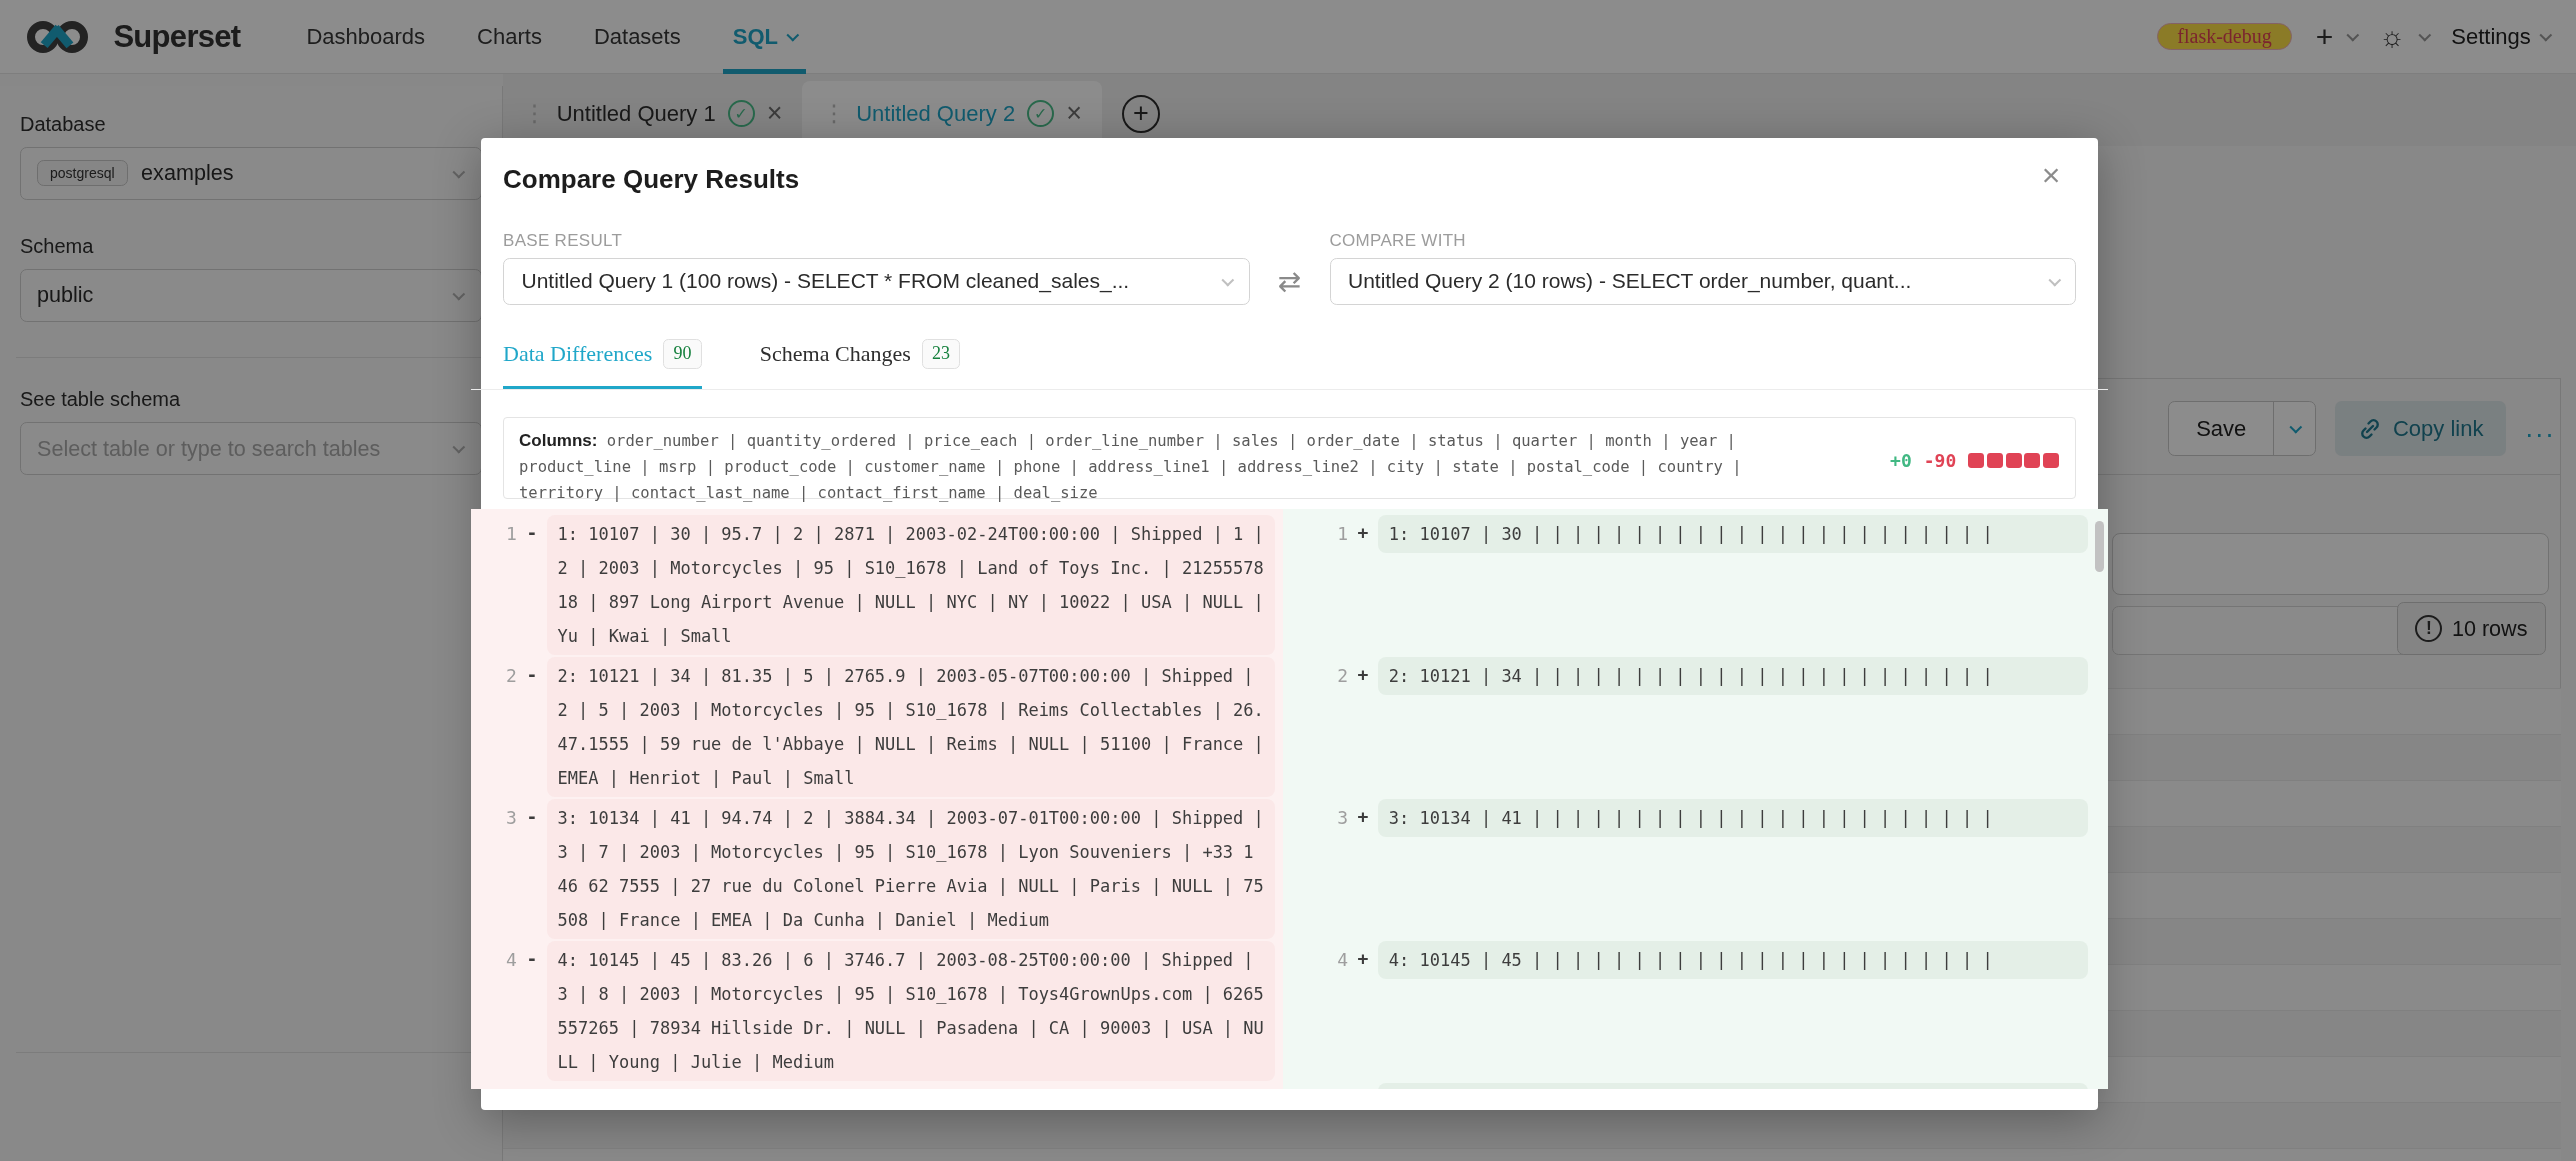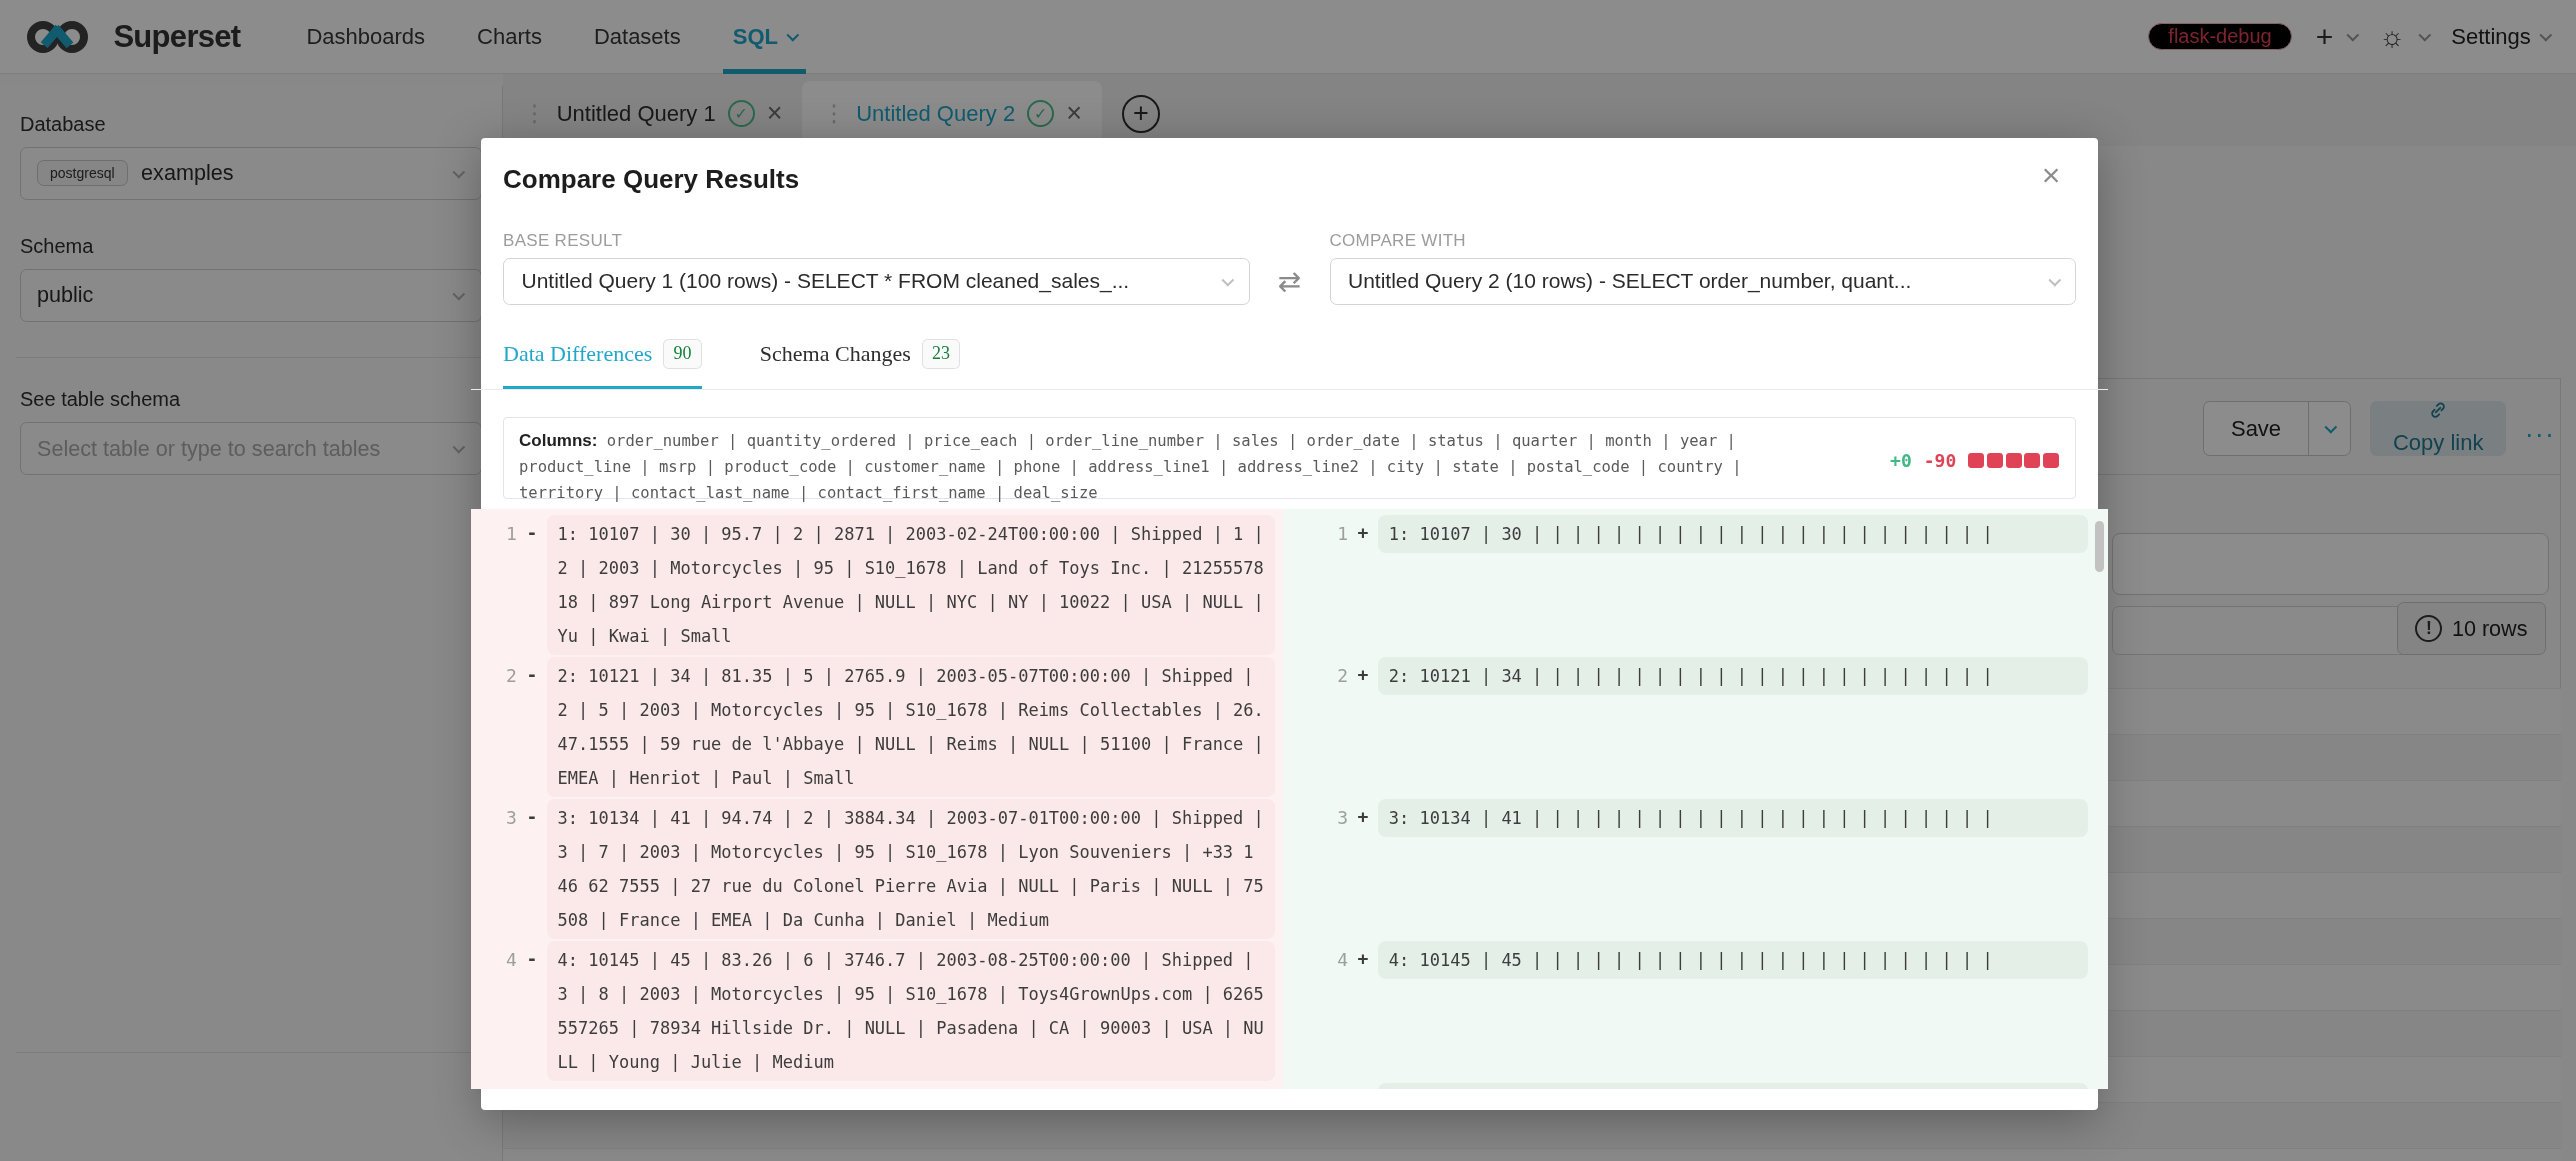--- a/index.html
+++ b/index.html
@@ -11,22 +11,22 @@
           border-bottom:0.7px solid #e6e6e6;display:flex;align-items:center;}
   .brand{display:flex;align-items:center;margin-left:27px;gap:16px;}
   .brand-text{font-size:31px;font-weight:bold;color:#333;margin-left:9.4px;letter-spacing:-0.7px;}
   .nav-menu{display:flex;align-items:center;margin-left:40px;height:74px;}
   .nav-item{font-size:22px;color:#383838;padding:0 26px;height:74px;display:flex;align-items:center;position:relative;cursor:pointer;}
   .nav-item.active{color:#20a7c9;font-weight:bold;}
   .nav-item.active::after{content:"";position:absolute;left:16px;right:16px;bottom:0;height:4.7px;background:#20a7c9;}
   .chev{display:inline-block;width:8.8px;height:8.8px;border-right:2px solid #9a9a9a;border-bottom:2px solid #9a9a9a;
         transform:rotate(45deg) translateY(-2px);margin-left:9.4px;}
   .nav-right{margin-left:auto;display:flex;align-items:center;margin-right:27px;gap:24px;}
-  .env-badge{color:#e04355;border:1.3px solid #f0b2ba;background:#000000;border-radius:21.6px;
-             font-size:20px;padding:1px 19px;}
+  .env-badge{color:#e04355;border:1.3px solid #f0b2ba;background:#fde047;border-radius:21.6px;
+             font-size:20px;padding:1px 19px;font-family:Liberation Serif, serif;}
   .plus-glyph{font-size:30px;color:#333;font-weight:300;}
   .sun-glyph{font-size:28px;color:#333;}
   .settings{font-size:22px;color:#222;display:flex;align-items:center;}
   .iconbtn{display:flex;align-items:center;gap:4px;}
   
   .sidebar{position:absolute;top:86px;left:0;width:503px;height:1088px;background:#fafafa;
            border-right:0.7px solid #dcdcdc;padding:27px 20px;}
   .side-label{font-size:20px;color:#2f2f2f;margin-bottom:10.8px;}
   .side-select{height:53px;border:0.7px solid #cfcfcf;border-radius:6.7px;background:#fcfcfc;
                display:flex;align-items:center;padding:0 16px;margin-bottom:35px;position:relative;}
@@ -50,21 +50,21 @@
   
   .bg-line-top{position:absolute;top:378px;left:503px;right:15px;height:0.7px;background:#dadada;}
   .bg-line-bottom{position:absolute;top:474px;left:503px;right:15px;height:0.7px;background:#dadada;}
   .bg-right-border{position:absolute;top:378px;bottom:0;right:15px;width:0.7px;background:#dadada;}
   .bg-toolbar{position:absolute;top:401px;right:20px;display:flex;align-items:center;gap:19px;}
   .save-btn{display:flex;align-items:stretch;border:0.7px solid #c9c9c9;border-radius:6.7px;background:#fff;height:55px;}
   .save-btn .save-main{font-size:22px;color:#222;display:flex;align-items:center;padding:0 27px;}
   .save-btn .save-caret{border-left:0.7px solid #c9c9c9;display:flex;align-items:center;padding:0 16px;}
   .save-btn .save-caret .chev{border-color:#20a7c9;margin:0;}
   .copylink-btn{height:55px;border-radius:6.7px;background:#dfe9ec;color:#20798f;font-size:22px;
-                display:flex;align-items:center;gap:10.8px;padding:0 23px;flex-direction:column;}
+                display:flex;align-items:center;gap:10.8px;padding:0 23px;}
   .more-btn{color:#20a7c9;font-size:27px;letter-spacing:2.7px;}
   .bg-input{position:absolute;top:533px;right:27px;left:2112px;height:62px;border:0.7px solid #cfcfcf;border-radius:8px;background:#fff;}
   .bg-box2{position:absolute;top:606px;left:2112px;width:304px;height:49px;border:0.7px solid #d6d6d6;border-radius:6.7px;background:#fcfcfc;}
   .rows-badge{position:absolute;top:602px;right:30px;height:53px;border:0.7px solid #c9c9c9;border-radius:6.7px;
               background:#f1f1f1;display:flex;align-items:center;gap:9.4px;padding:0 17.5px;font-size:21.6px;color:#222;}
   .excl-circle{width:27px;height:27px;border:2px solid #333;border-radius:50%;display:flex;align-items:center;
                justify-content:center;font-size:17.5px;font-weight:bold;color:#333;}
   .bg-stripes{position:absolute;top:688px;left:503px;right:15.5px;bottom:0;
       background:repeating-linear-gradient(to bottom,#e9e9e9 0 1.3px,#fbfbfb 1.3px 46px,#e9e9e9 46px 47px,#f4f4f4 47px 92px);}
   

